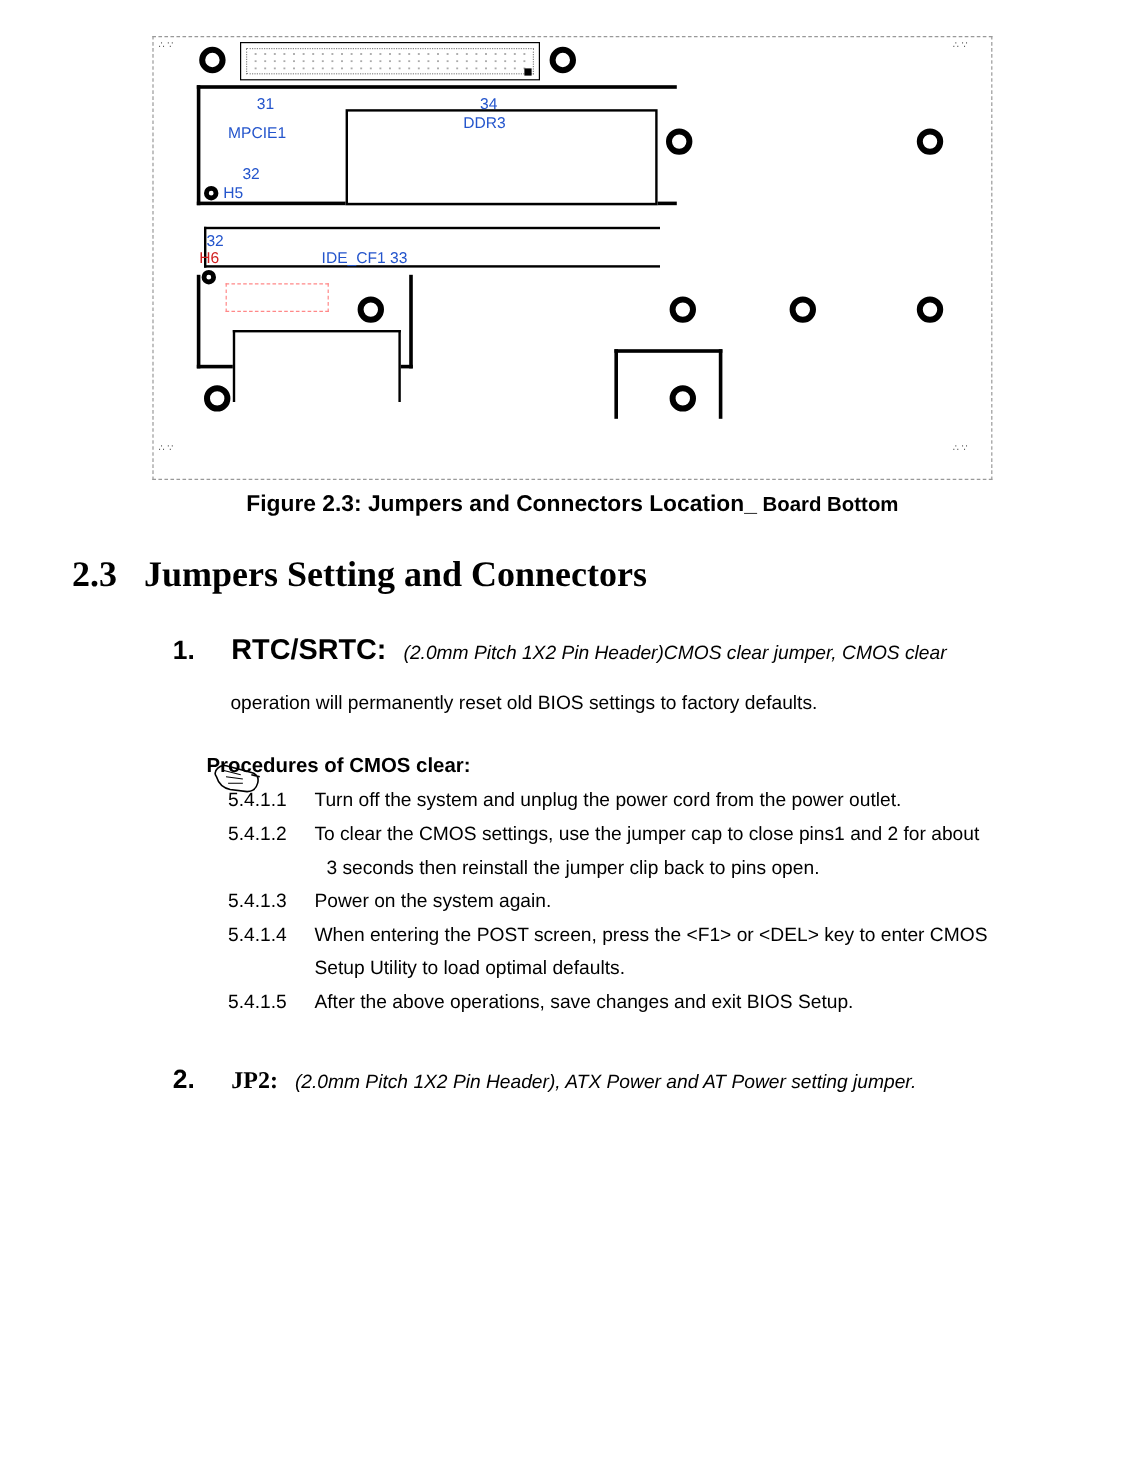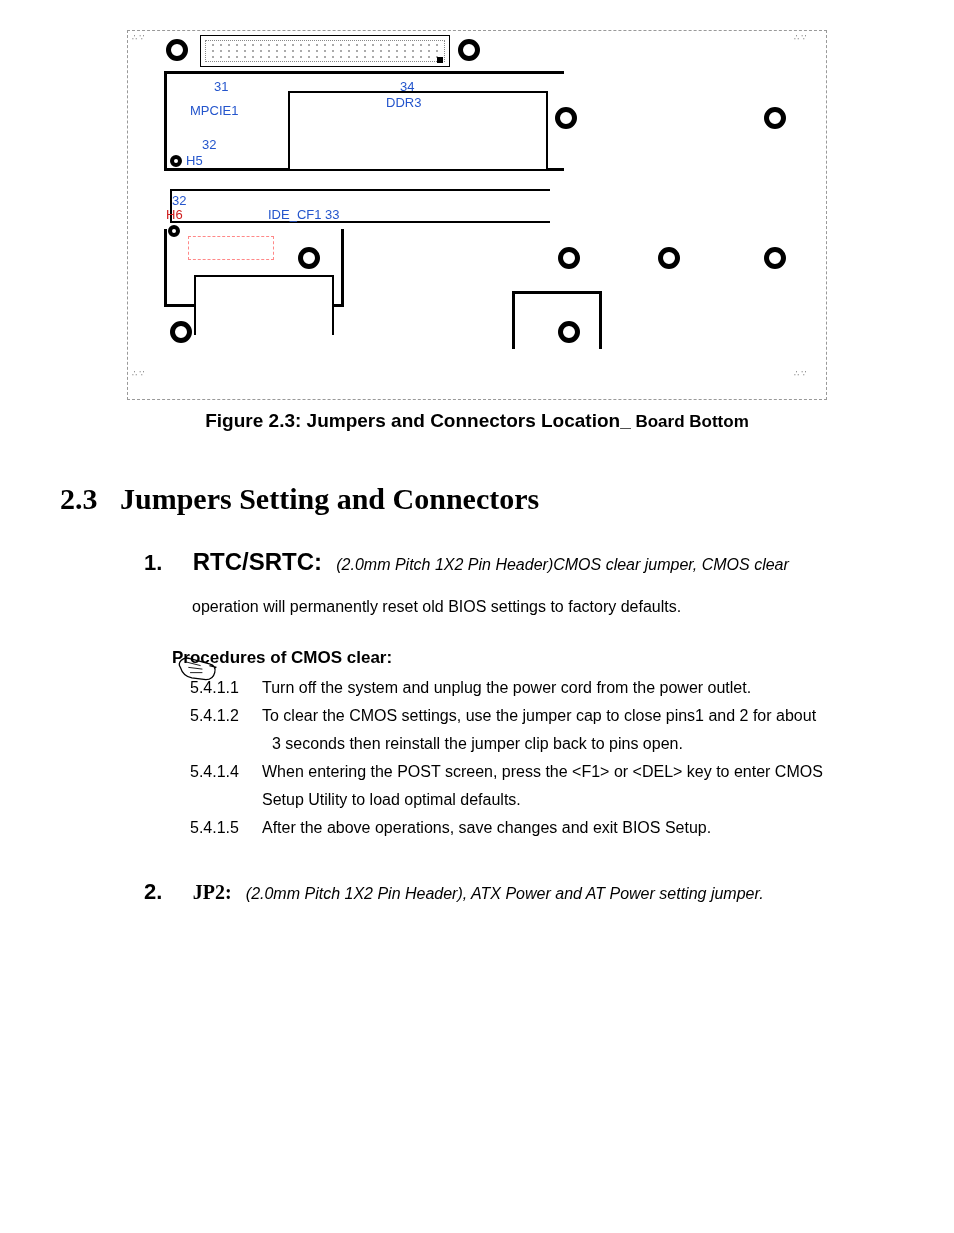--- a/index.html
+++ b/index.html
@@ -168,21 +168,21 @@
     border: 4px solid #000;
     border-radius: 50%;
     background: #fff;
   }
   .sh1 { top: 124px; left: 42px; }
   .sh2 { top: 194px; left: 40px; }
   .fig-caption {
     text-align: center;
     font-size: 19px;
     font-weight: bold;
-    margin-bottom: 50px;
+    margin-bottom: 30px;
   }
   .fig-caption .sub { font-weight: bold; font-size: 17px; }
   .section-head {
     font-family: "Times New Roman", Times, serif;
     font-size: 30px;
     font-weight: bold;
     margin-bottom: 24px;
   }
   .section-head .num { display: inline-block; width: 60px; }
   .item {
@@ -339,20 +339,24 @@
     </div>
     <div class="row">
       <span class="pn">5.4.1.2</span>
       <span class="pt">To clear the CMOS settings, use the jumper cap to close pins1 and 2 for about</span>
     </div>
     <div class="row">
       <span class="pn"></span>
       <span class="pt indent">3 seconds then reinstall the jumper clip back to pins open.</span>
     </div>
     <div class="row">
+      <span class="pn">5.4.1.3</span>
+      <span class="pt">Power on the system again.</span>
+    </div>
+    <div class="row">
       <span class="pn">5.4.1.4</span>
       <span class="pt">When entering the POST screen, press the &lt;F1&gt; or &lt;DEL&gt; key to enter CMOS</span>
     </div>
     <div class="row">
       <span class="pn"></span>
       <span class="pt">Setup Utility to load optimal defaults.</span>
     </div>
     <div class="row">
       <span class="pn">5.4.1.5</span>
       <span class="pt">After the above operations, save changes and exit BIOS Setup.</span>

